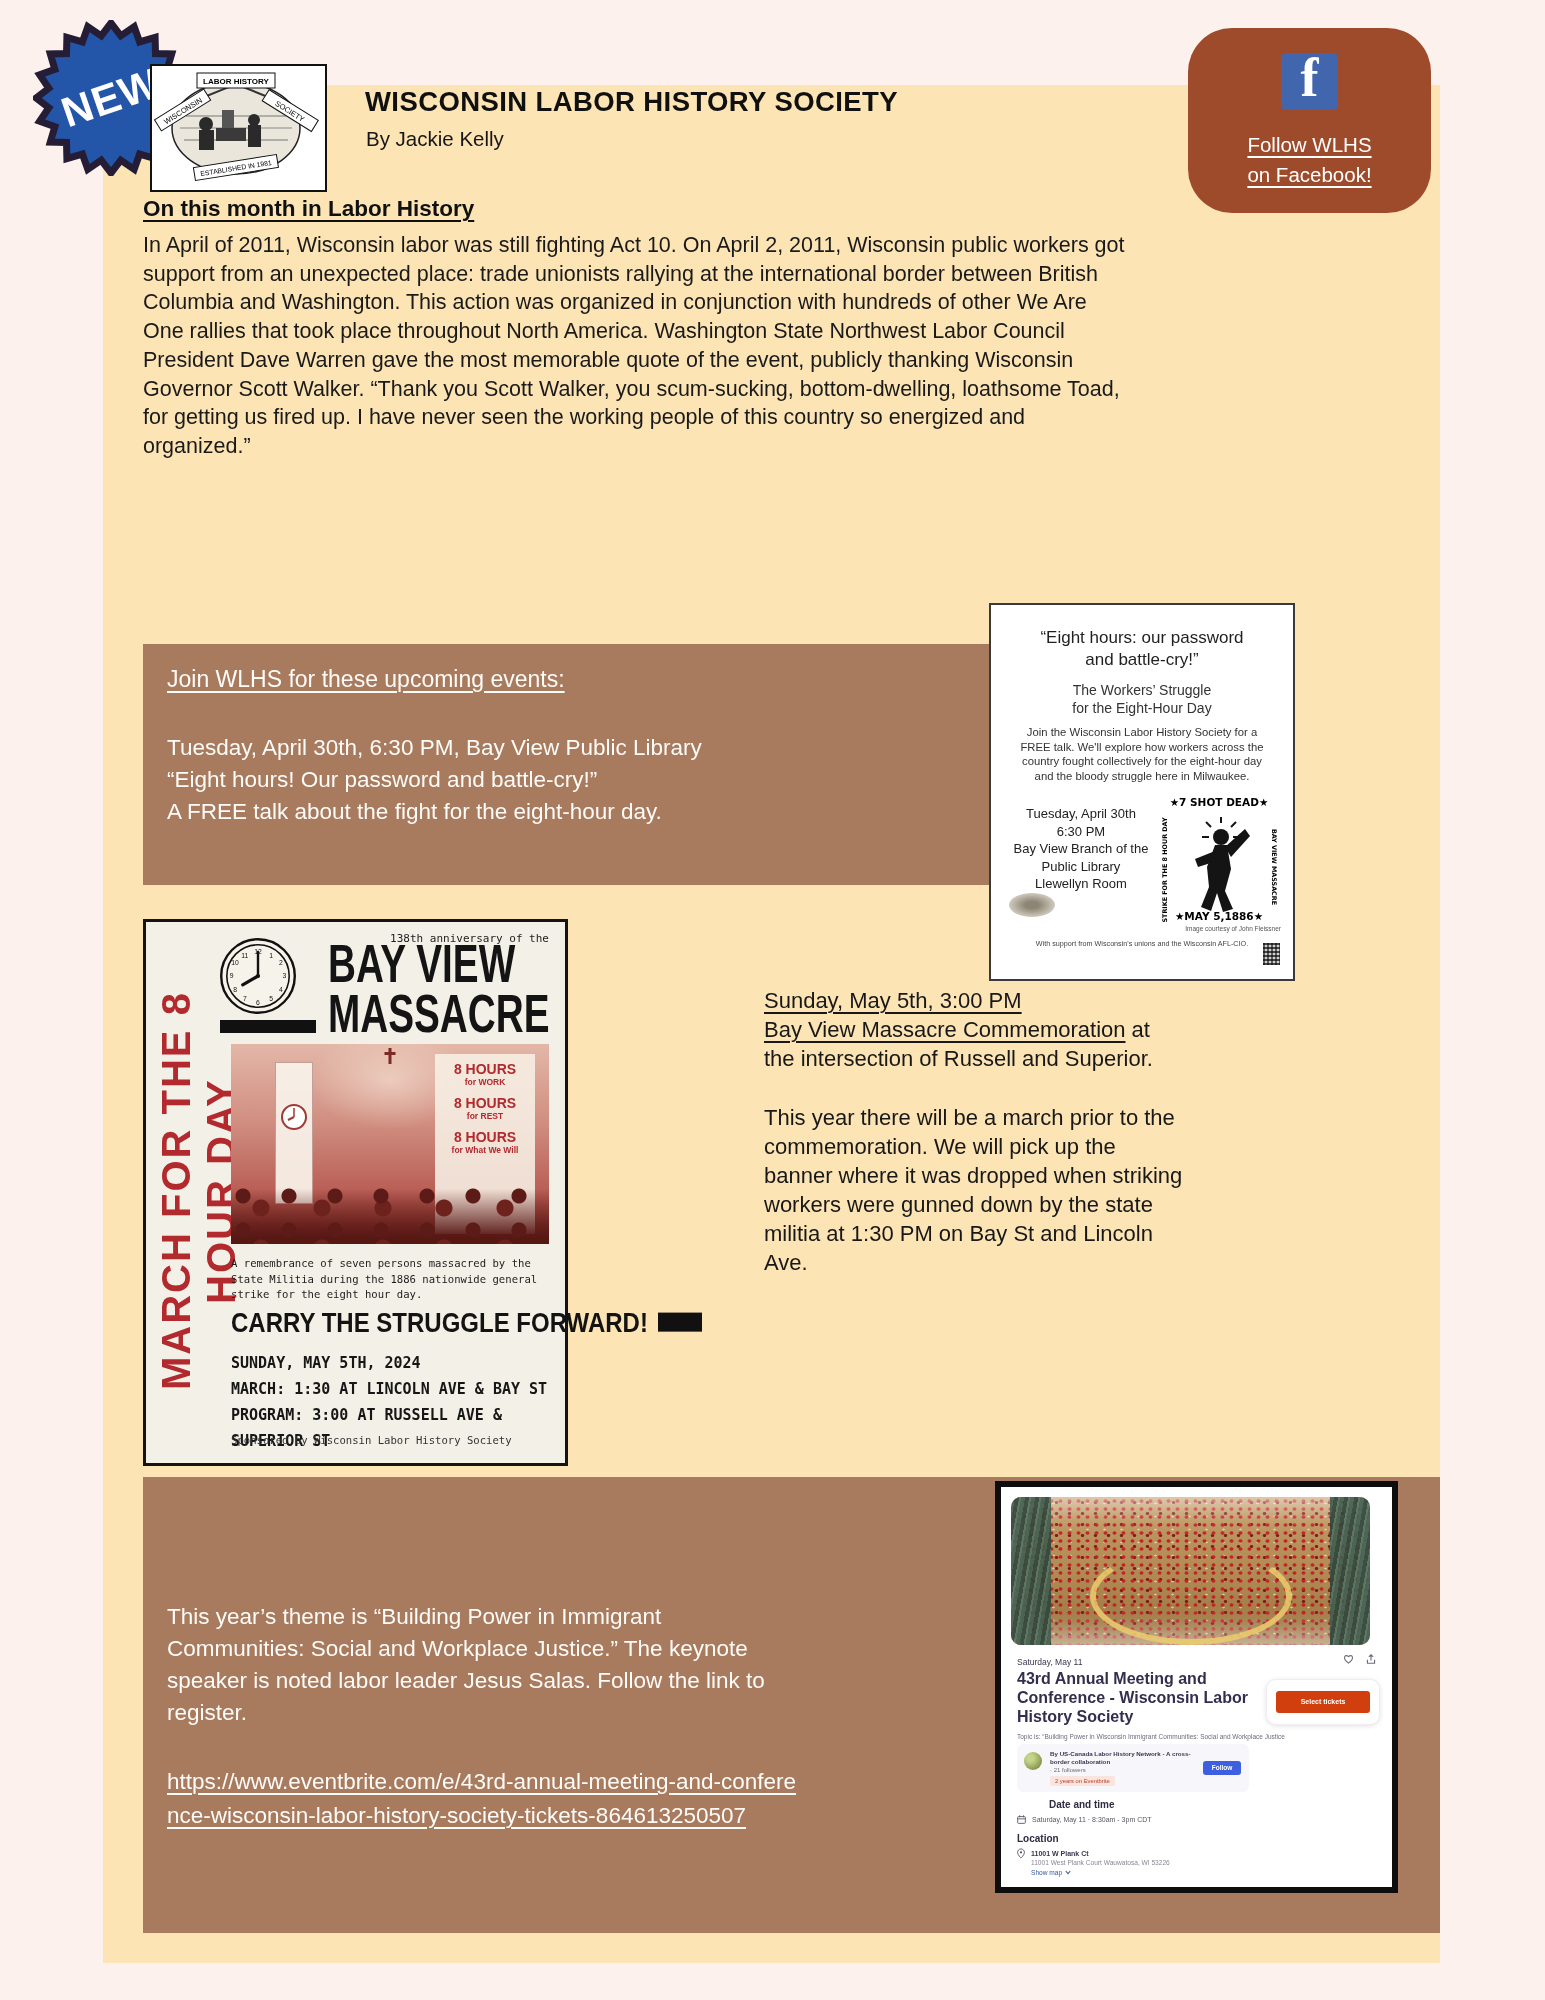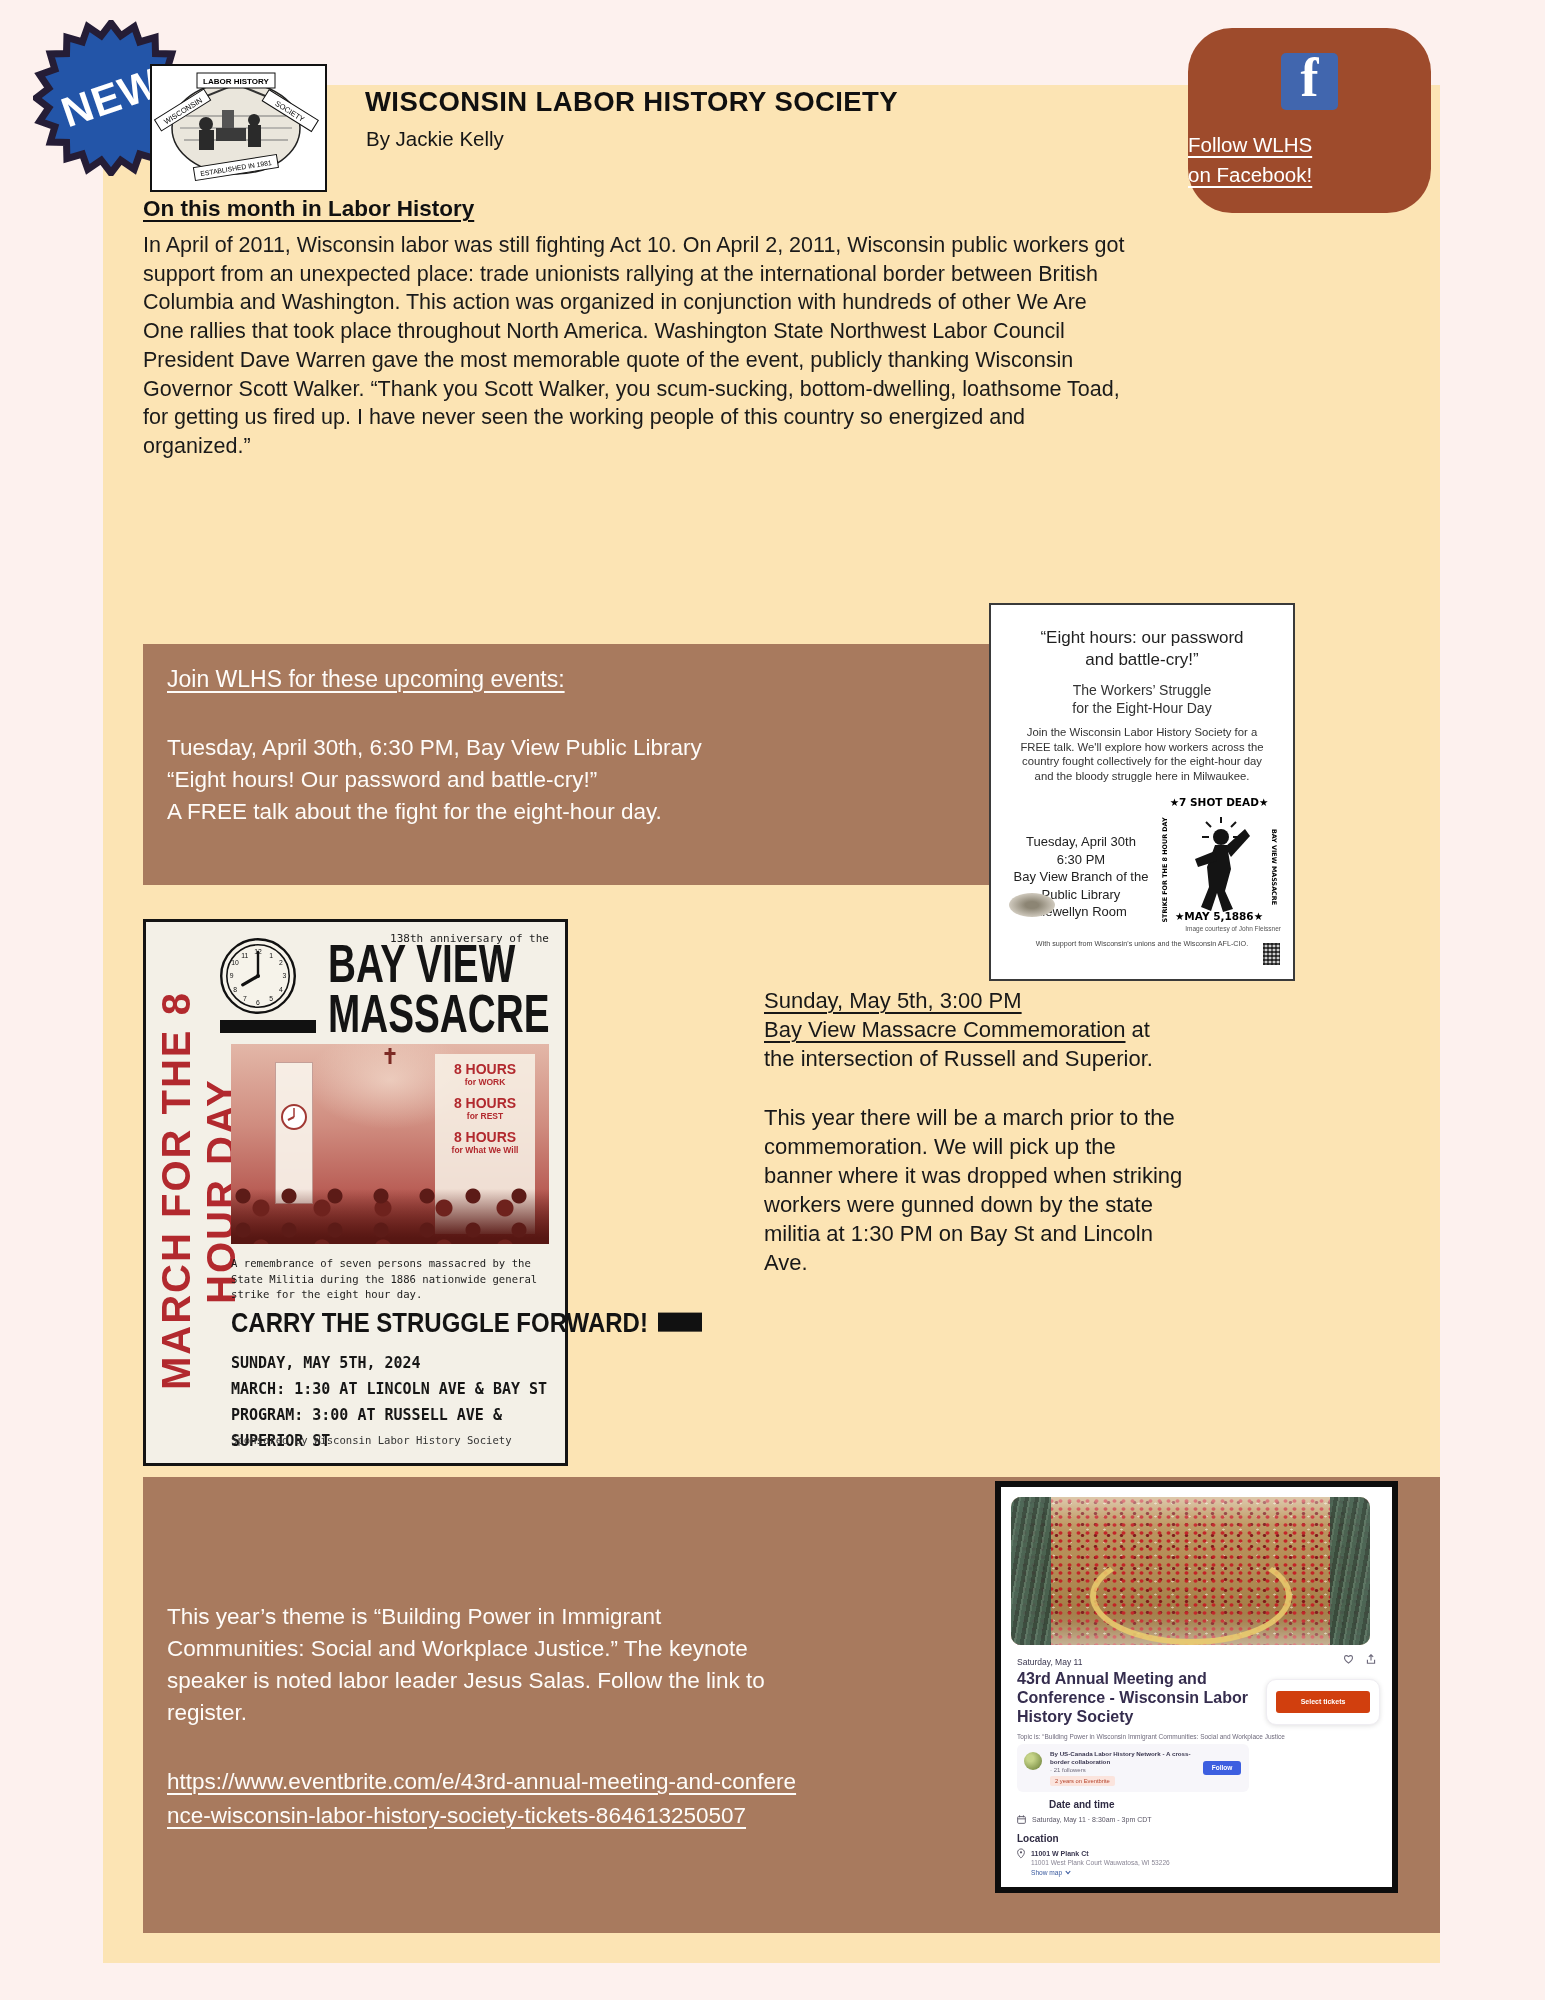--- a/index.html
+++ b/index.html
@@ -8,21 +8,21 @@
   .abs{position:absolute;}
   .content{left:103px;top:85px;width:1337px;height:1878px;background:#fce4b4;}
   
   .logo-box{left:150px;top:64px;width:173px;height:124px;background:#fff;border:2px solid #111;}
   .main-title{left:365px;top:86px;font-size:27.5px;font-weight:700;letter-spacing:.4px;color:#101010;}
   .byline{left:366px;top:127px;font-size:20.5px;color:#161616;}
   .fb-card{left:1188px;top:28px;width:243px;height:185px;background:#9e4b2c;border-radius:44px;}
   .fb-icon{left:93px;top:25px;width:57px;height:57px;background:#4166ae;border-radius:5px;
            color:#fff;font-weight:700;font-size:54px;line-height:50px;text-align:center;
            font-family:"Liberation Serif",serif;}
-  .fb-link{left:0;top:102px;width:243px;color:#fff;font-size:20.5px;line-height:30px;}
+  .fb-link{left:0;top:102px;width:243px;text-align:center;color:#fff;font-size:20.5px;line-height:30px;}
   .fb-link span{text-decoration:underline;text-underline-offset:4px;}
   
   .hist-head{left:143px;top:196px;font-size:22.5px;font-weight:700;color:#101010;
              text-decoration:underline;text-decoration-thickness:2px;text-underline-offset:4px;}
   .hist-body{left:143px;top:231px;width:985px;font-size:21.5px;line-height:28.7px;color:#1a1a1a;}
   
   .brownbox{background:#a87a5e;color:#fefcf9;}
   .events-box{left:143px;top:644px;width:971px;height:217px;padding:12px;}
   .ebx-head{left:24px;top:22px;font-size:23px;}
   .u{text-decoration:underline;text-decoration-thickness:1.5px;text-underline-offset:4px;}
@@ -30,21 +30,21 @@
   .conf-box{left:143px;top:1477px;width:1297px;height:456px;}
   .cbx-head{left:24px;top:22px;font-size:22.5px;line-height:34px;}
   .cbx-body{left:24px;top:124px;width:630px;font-size:22.5px;line-height:32px;}
   .cbx-link{left:24px;top:288px;width:640px;font-size:22.5px;line-height:34px;word-break:break-all;}
   
   .flyer{left:989px;top:603px;width:302px;height:374px;background:#fff;border:2px solid #3a3a3a;
          color:#2b2b2b;text-align:center;}
   .fl-title{left:0;top:22px;width:100%;font-size:17px;line-height:22px;color:#1f1f1f;}
   .fl-sub{left:0;top:76px;width:100%;font-size:14px;line-height:18px;color:#333;}
   .fl-body{left:24px;top:120px;width:254px;font-size:11.3px;line-height:14.6px;color:#333;}
-  .fl-when{left:10px;top:200px;width:160px;font-size:13px;line-height:17.5px;color:#222;margin-top:28px;}
+  .fl-when{left:10px;top:200px;width:160px;font-size:13px;line-height:17.5px;color:#222;}
   .fl-credit{left:0;top:320px;width:290px;text-align:right;font-size:6.5px;color:#555;}
   .fl-support{left:0;top:334px;width:100%;font-size:7.2px;color:#444;}
   .fl-minilogo{left:18px;top:288px;width:46px;height:24px;border-radius:50%;
                background:radial-gradient(#8c8574 20%,#cfc9bd 70%);}
   .fl-qr{left:272px;top:338px;width:17px;height:22px;
          background:repeating-linear-gradient(0deg,#555 0 2px,#eee 2px 4px),
                     repeating-linear-gradient(90deg,#666 0 2px,#ddd 2px 4px);background-blend-mode:multiply;}
   
   .poster{left:143px;top:919px;width:419px;height:541px;background:#f3f0e7;border:3px solid #141414;}
   .poster-side{left:8px;top:6px;height:526px;writing-mode:vertical-rl;transform:rotate(180deg);

